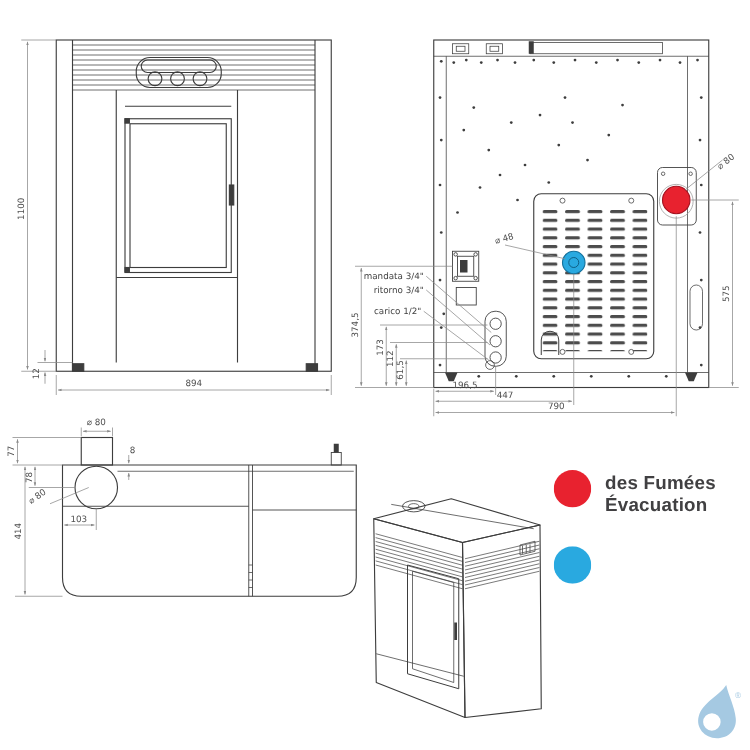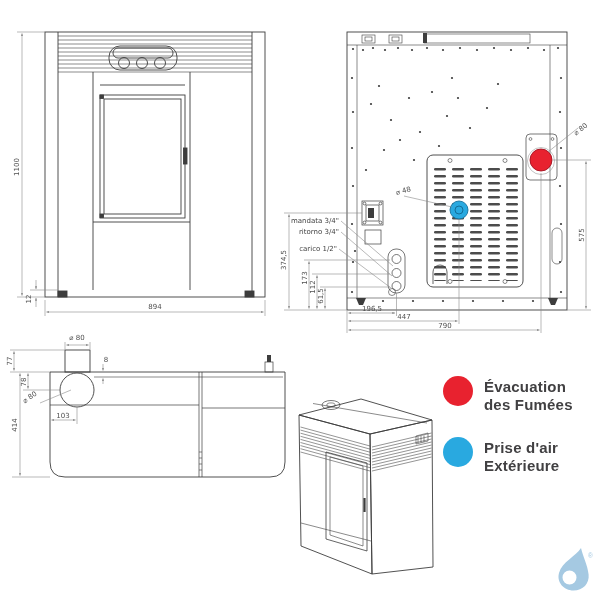--- a/index.html
+++ b/index.html
@@ -312,32 +312,28 @@
     </g>
   </g>
 </svg>
 
 <div class="legend">
   <div class="legend-item">
     <svg class="dot" viewBox="0 0 30 30">
       <circle cx="15" cy="15" r="15" fill="#e8222f"></circle>
     </svg>
     <div class="legend-text">
+      <div>des Fumées</div>
       <div>Évacuation</div>
-      <div>des Fumées</div>
     </div>
   </div>
   <div class="legend-item">
     <svg class="dot" viewBox="0 0 30 30">
       <circle cx="15" cy="15" r="15" fill="#29a9e0"></circle>
     </svg>
-    <div class="legend-text">
-      <div>Prise d'air</div>
-      <div>Extérieure</div>
-    </div>
   </div>
 </div>
 
 <div class="logo">
   <svg viewBox="0 0 46 54" width="46" height="54">
     <path fill-rule="evenodd" d="M30,4 C25,12 11,18 8,29 C5.5,38 12.5,46.5 22.5,46.5 C32,46.5 38.6,39.5 37.6,30.5 C36.6,21 32,13 30,4 Z
              M11.5,33.5 a7,7 0 1 0 14,0 a7,7 0 1 0 -14,0 Z" fill="#a5c9e2"></path>
     <text x="37" y="14" font-size="6.5" fill="#a5c9e2">®</text>
   </svg>
 </div>

